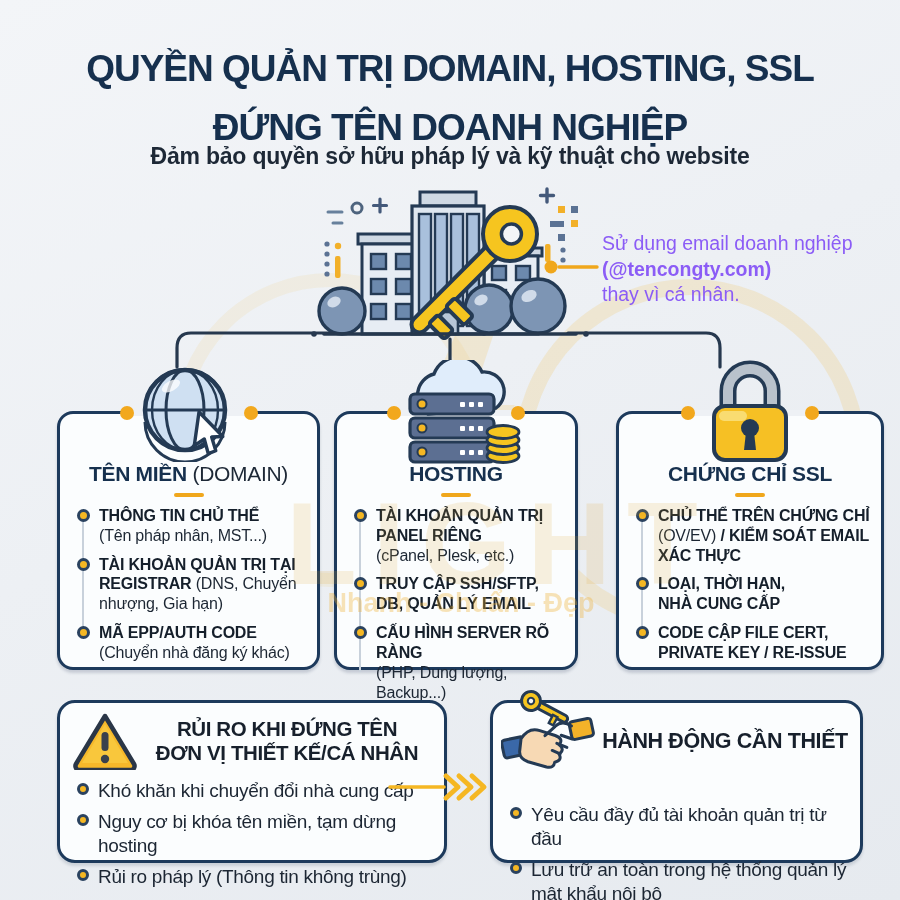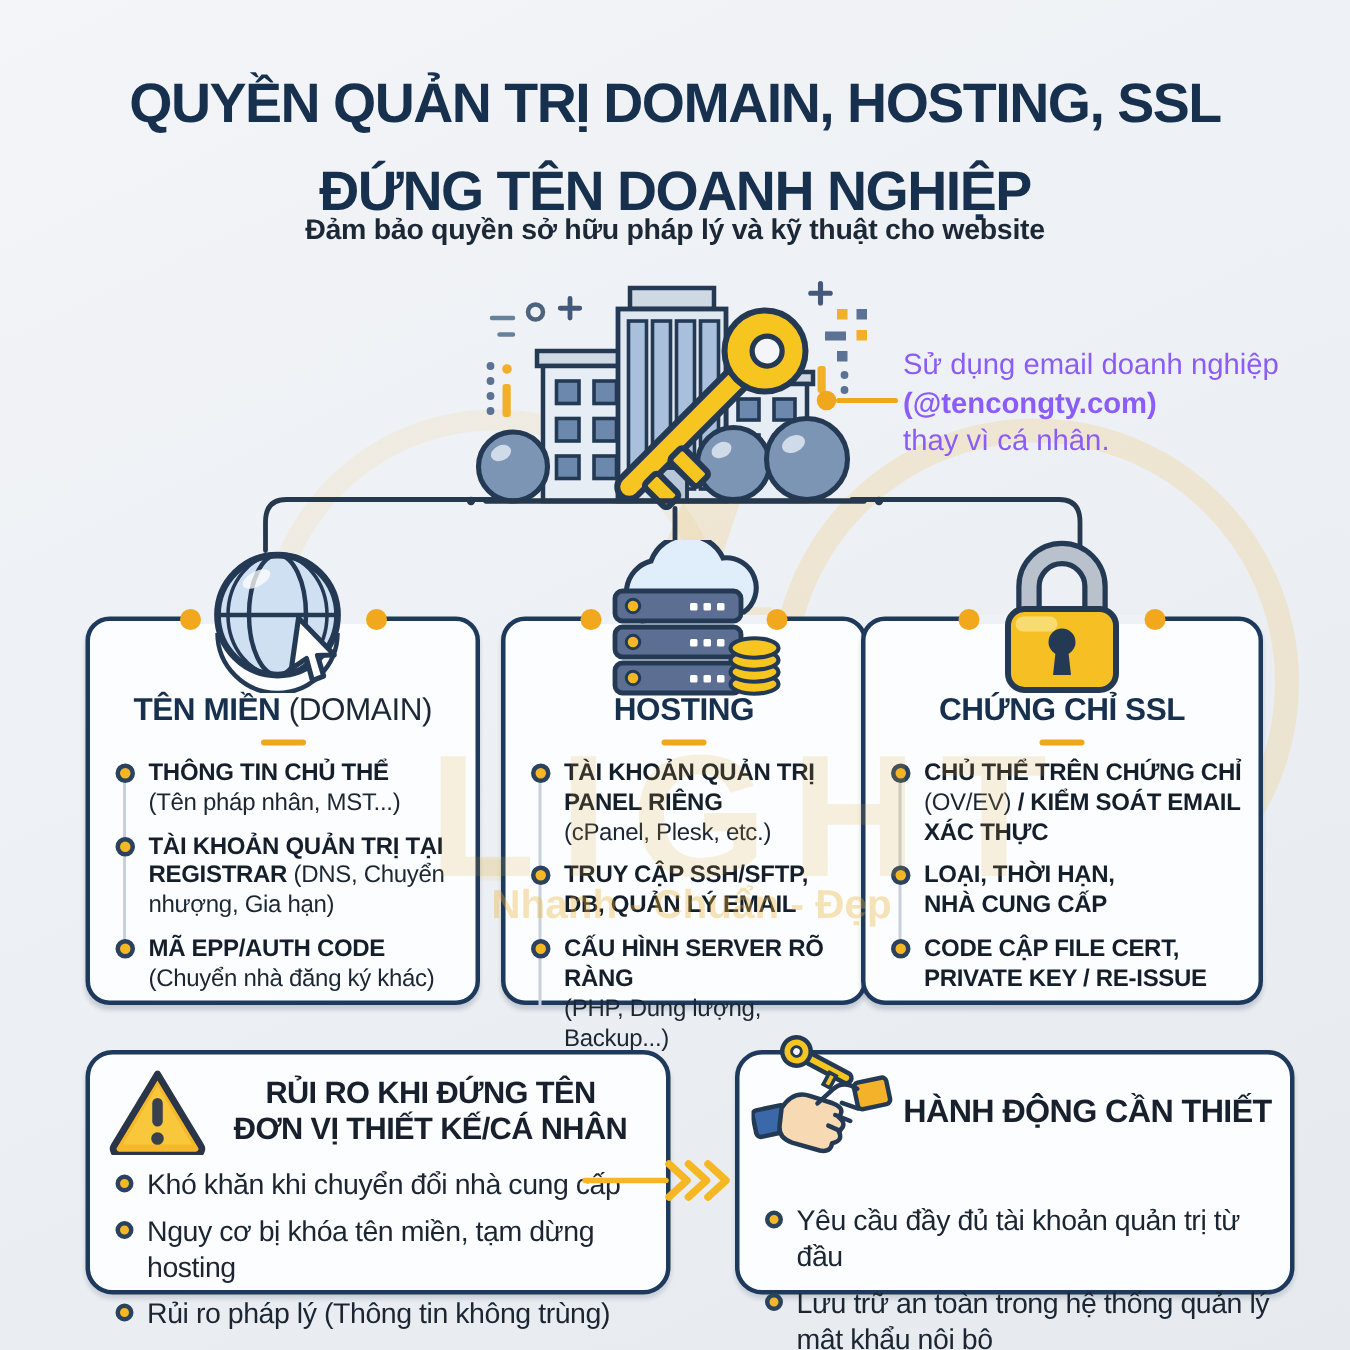--- a/index.html
+++ b/index.html
@@ -10,21 +10,21 @@
     color:#1a2430;
   }
   .abs{position:absolute;}
   
   .title{
     left:0;right:0;text-align:center;font-weight:700;color:#16304e;
     font-size:37px;letter-spacing:-1px;line-height:1.0;
   }
   .subtitle{
     left:0;right:0;top:143px;text-align:center;font-weight:700;
-    font-size:19px;color:#1d2836;letter-spacing:-.2px;
+    font-size:23px;color:#1d2836;letter-spacing:-.2px;
   }
   
   .email-note{left:602px;top:231px;font-size:19.5px;line-height:1.32;color:#8b5cf6;}
   .email-note .b{font-weight:700;}
   
   .wm-text{
     left:286px;top:486px;width:380px;text-align:center;
     font-size:116px;font-weight:700;letter-spacing:16px;color:#dfa52e;opacity:.15;
     pointer-events:none;z-index:5;line-height:1;
   }
@@ -254,21 +254,21 @@
         <span class="li-text"><span class="b">TRUY CẬP SSH/SFTP, DB, QUẢN LÝ EMAIL</span></span>
       </li>
       <li>
         <span class="bullet-dot"></span>
         <span class="li-text"><span class="b">CẤU HÌNH SERVER RÕ RÀNG</span><span>
 (PHP, Dung lượng, Backup...)</span></span>
       </li>
     </ul>
 </div>
 
-<div class="abs card" style="left:574px;width:268px;">
+<div class="abs card" style="left:616px;width:268px;">
   <div class="icon-gap"></div>
   <div class="gap-dot l"></div>
   <div class="gap-dot r"></div>
   <svg class="card-icon" style="top:-56px;" width="100" height="106" viewBox="0 0 100 106">
     <path d="M28,52 V33 a22,22 0 0 1 44,0 V52" fill="none" stroke="#243a54" stroke-width="17" stroke-linecap="round"></path>
     <path d="M28,52 V33 a22,22 0 0 1 44,0 V52" fill="none" stroke="#b9c2cc" stroke-width="10" stroke-linecap="round"></path>
     <rect x="14" y="48" width="72" height="54" rx="11" fill="#f6c024" stroke="#243a54" stroke-width="4"></rect>
     <rect x="19" y="53" width="28" height="10" rx="5" fill="#fadf7a" opacity=".9"></rect>
     <circle cx="50" cy="70" r="9" fill="#243a54"></circle>
     <path d="M46,74 h8 l2,18 h-12 z" fill="#243a54"></path>

